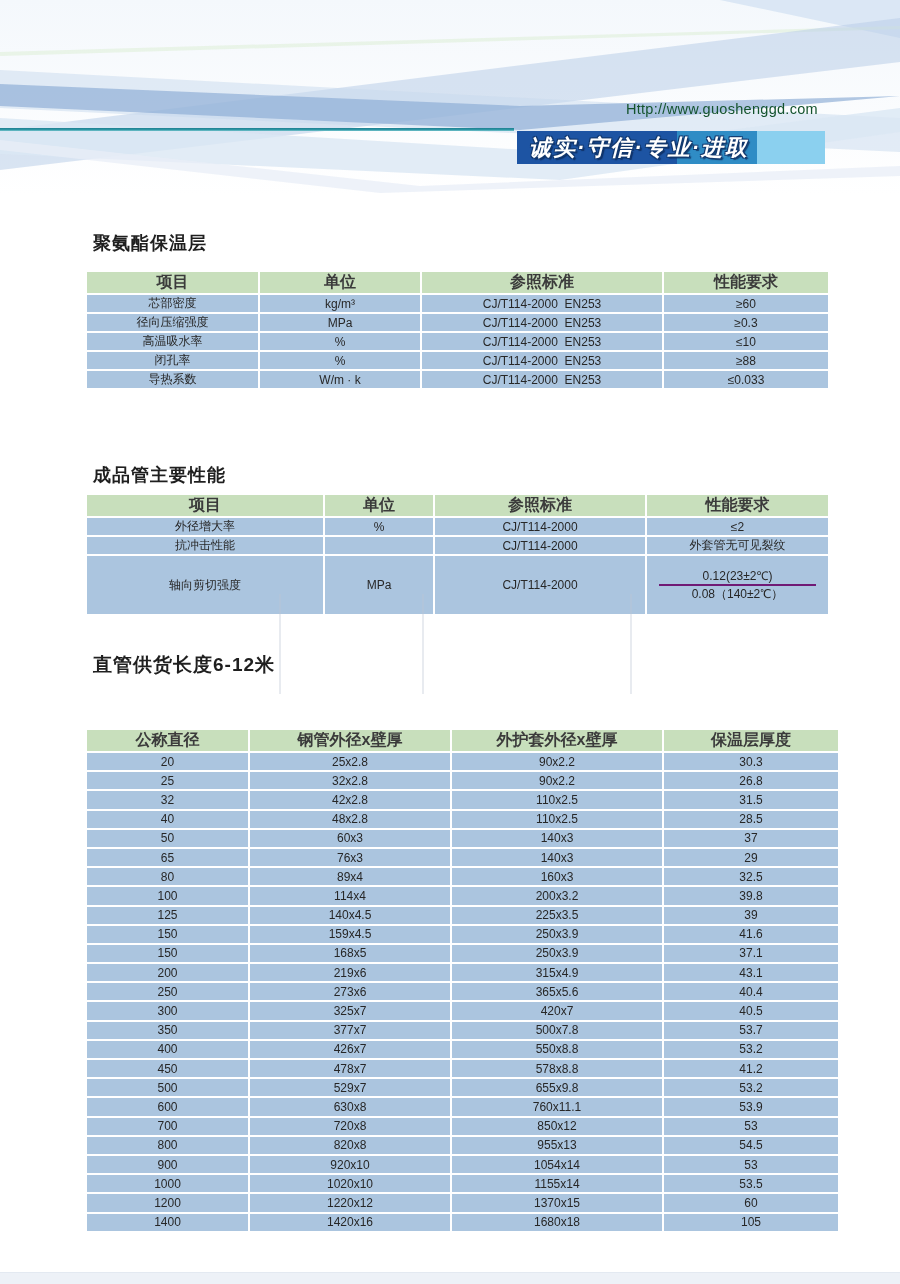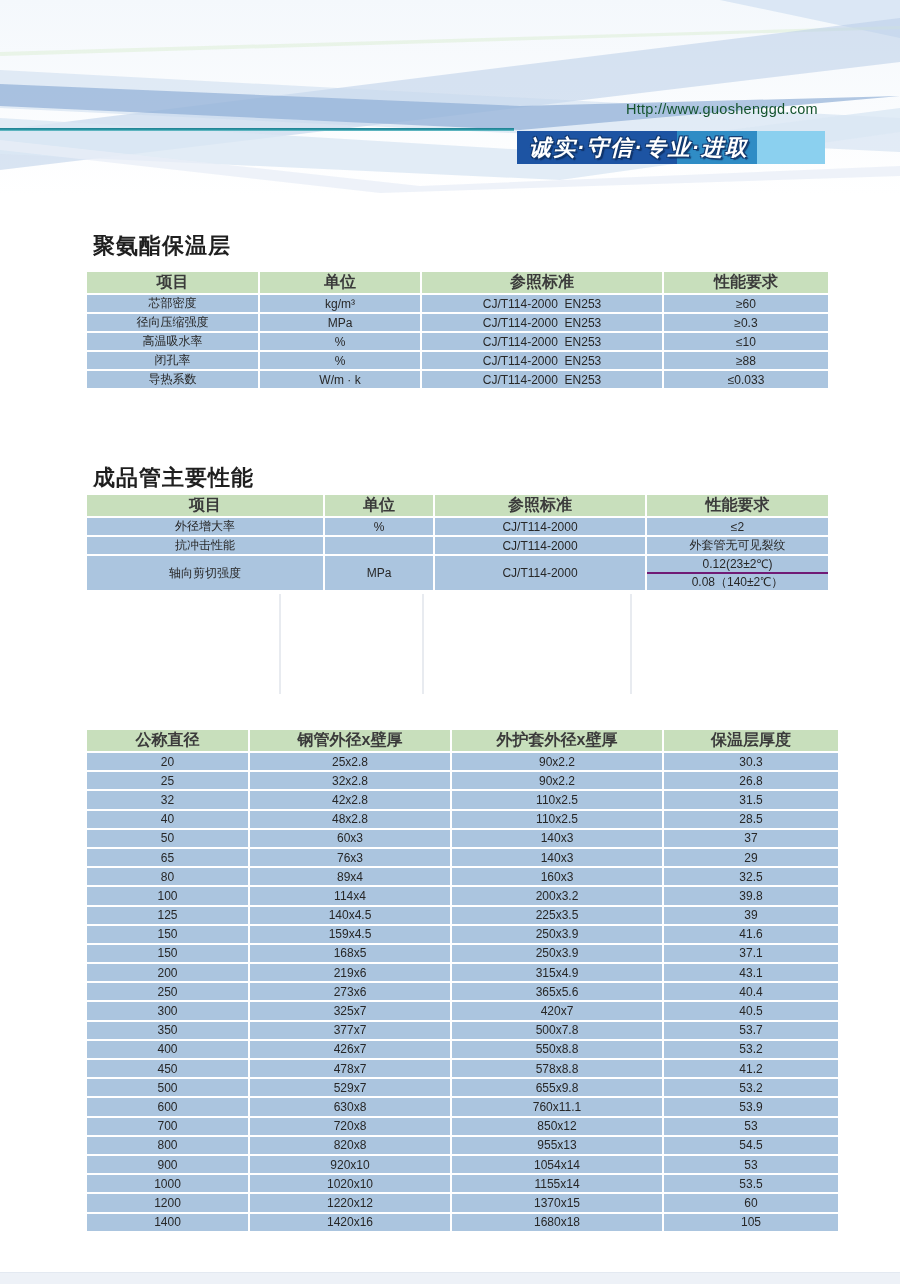--- a/index.html
+++ b/index.html
@@ -46,21 +46,21 @@
        2px  2px 1px rgba(10,35,80,.7);
   }
   .site-url {
     position:absolute; top:101px; right:82px;
     font-size:14.5px; color:#14532d; letter-spacing:.3px;
   }
 
   
   .section-title {
     position:absolute; left:93px;
-    font-size:22px; font-weight:bold; color:#1f1f1f;
+    font-size:18px; font-weight:bold; color:#1f1f1f;
     letter-spacing:1px;
   }
   #title-1 { top:231px; }
   #title-2 { top:463px;text-align:center; }
   #title-3 { top:652px; font-size:19px; }
 
   
   table.spec-table {
     position:absolute; left:85px;
     border-collapse:separate; border-spacing:2px;
@@ -80,21 +80,21 @@
   }
   .spec-table td {
     background:#abc5df;
     color:#272727;
     font-size:12px;
     height:17px; padding:0 2px;
     text-align:center; vertical-align:middle;
     white-space:pre-wrap;
   }
   #table-2 td { height:17.2px; }
-  td.split-cell { padding:0; }
+  td.split-cell { padding:12px; }
   .split-part { line-height:16px; height:16px; font-size:12px; }
   .split-part + .split-part { border-top:2px solid #701a75; }
 
   
   .ghost-divider {
     position:absolute; top:594px; height:100px; width:2px;
     background:rgba(190,198,212,0.35);
   }
   #ghost-a { left:279px; }
   #ghost-b { left:422px; }
@@ -132,20 +132,21 @@
   <div class="site-url">Http://www.guoshenggd.com</div>
 
   <div class="teal-line"></div>
 
   <div class="slogan-banner">
     <span class="slogan-text">诚实·守信·专业·进取</span>
   </div>
 
   <div class="section-title" id="title-1">聚氨酯保温层</div>
   <div class="section-title" id="title-2">成品管主要性能</div>
+  <div class="section-title" id="title-3">直管供货长度6-12米</div>
 
   <table class="spec-table" id="table-0">
     <colgroup>
       <col style="width:171px">
         <col style="width:160px">
       <col style="width:240px">
         <col style="width:164px">
     </colgroup>
     <thead>
         <tr>

